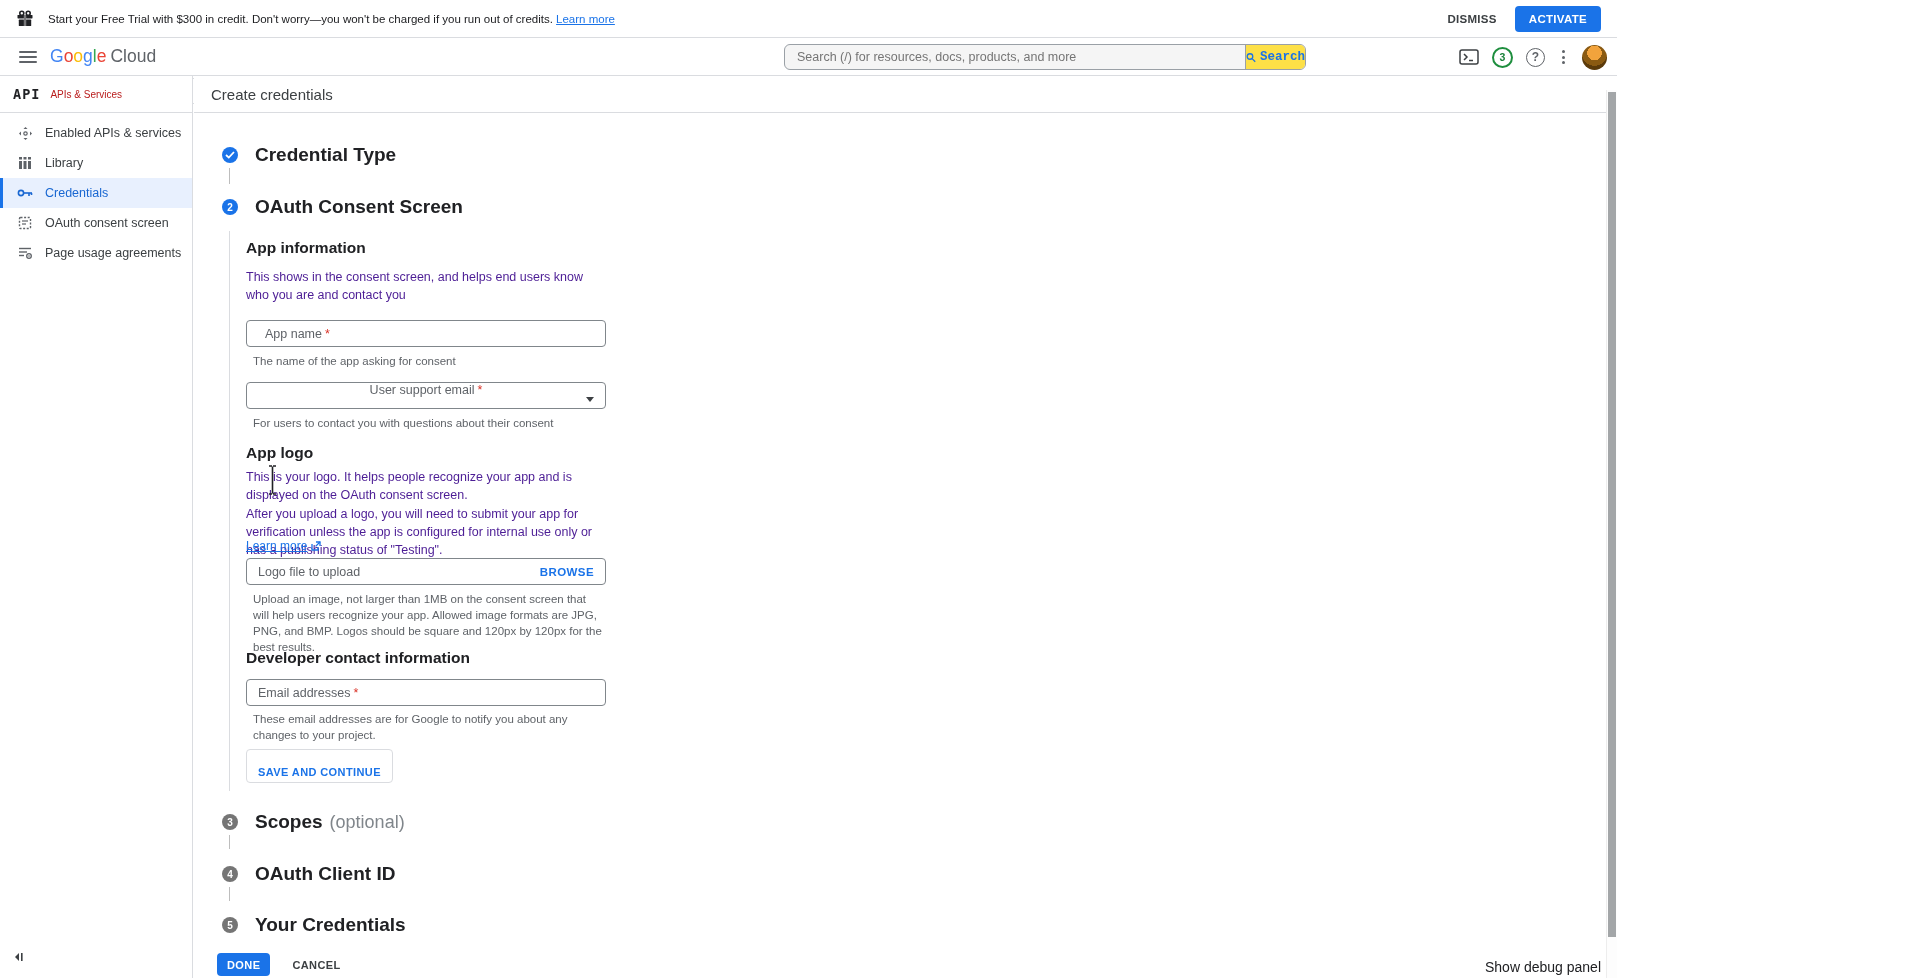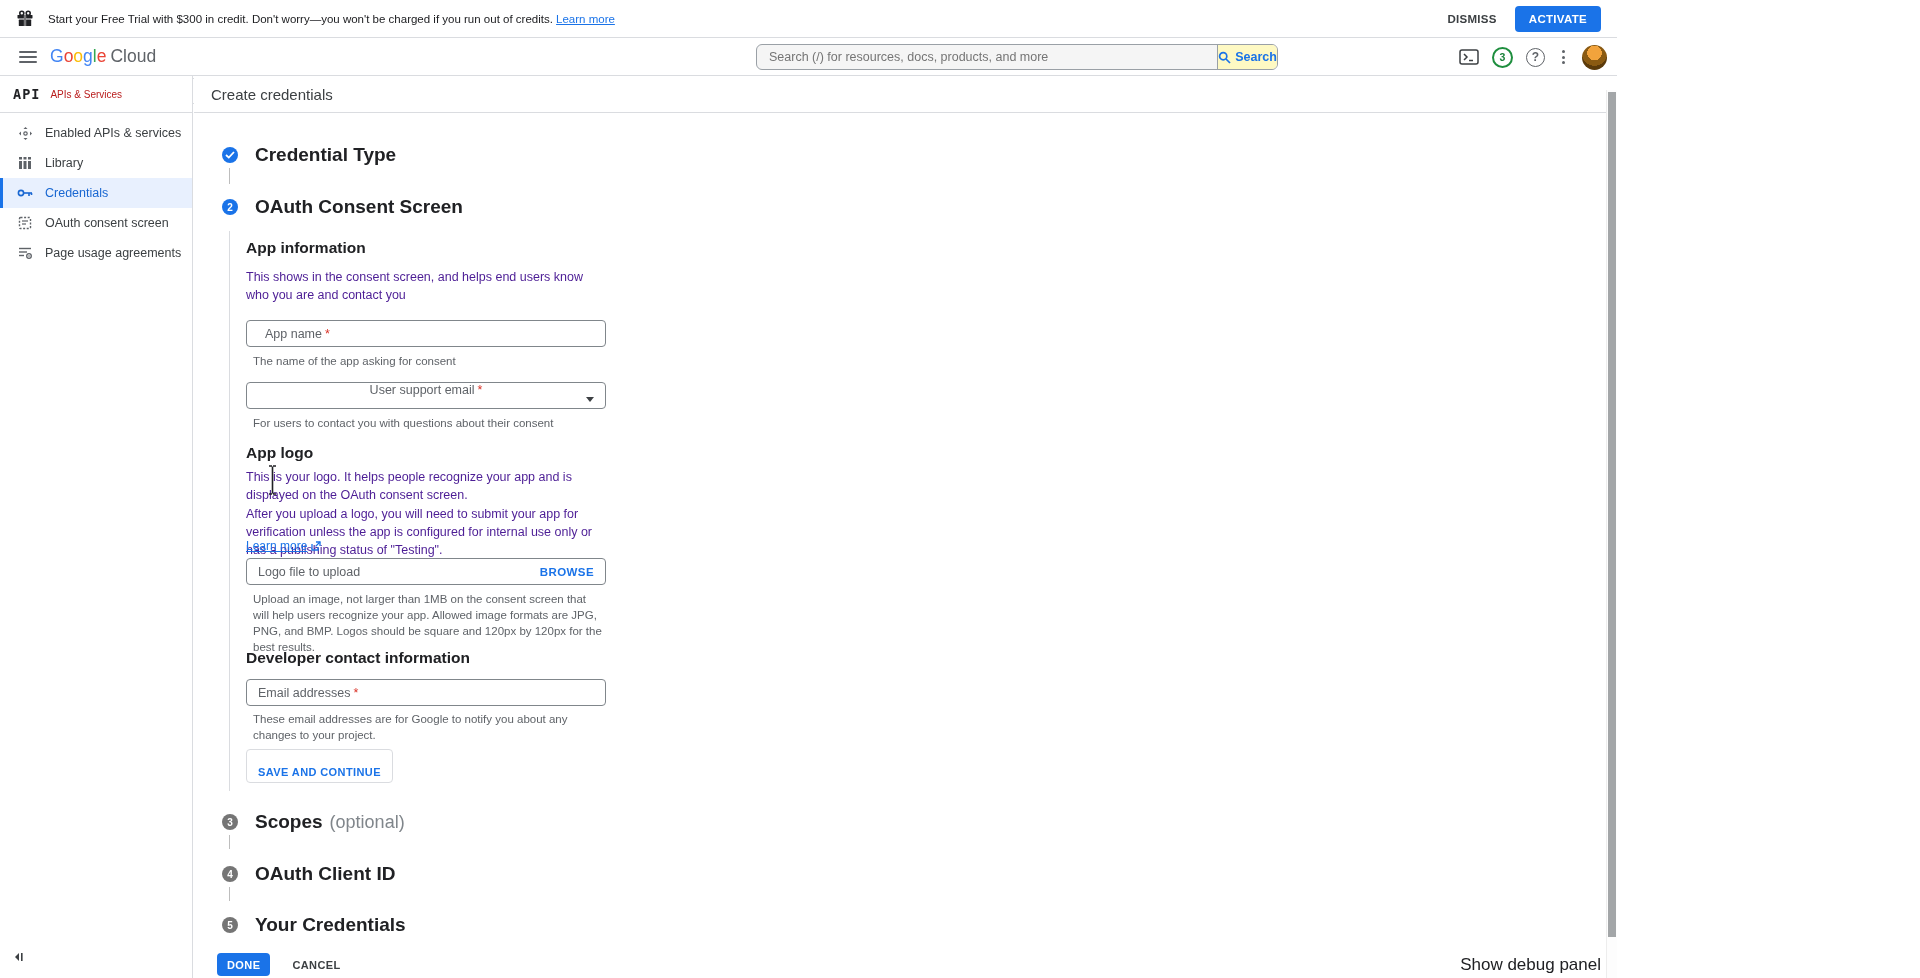--- a/index.html
+++ b/index.html
@@ -17,23 +17,23 @@
   
   .topnav { position:absolute; left:0; top:38px; width:100%; height:38px; background:#fff; border-bottom:1px solid #dadce0; display:flex; align-items:center; }
   .hamburger { width:18px; height:12px; margin-left:19px; display:flex; flex-direction:column; justify-content:space-between; cursor:pointer; }
   .hamburger span { display:block; height:2px; background:#5f6368; border-radius:1px; }
   .gc-logo { margin-left:13px; font-size:17.5px; letter-spacing:0; white-space:nowrap; cursor:pointer; }
   .gc-logo .l1:nth-child(1){color:#4285F4}.gc-logo .l1:nth-child(2){color:#EA4335}.gc-logo .l1:nth-child(3){color:#FBBC05}.gc-logo .l1:nth-child(4){color:#4285F4}.gc-logo .l1:nth-child(5){color:#34A853}.gc-logo .l1:nth-child(6){color:#EA4335}
   .gc-cloud { color:#5f6368; margin-left:4px; }
   .project-btn { position:absolute; left:163px; top:6px; height:26px; display:flex; align-items:center; gap:20px; border:1px solid #dadce0; border-radius:6px; padding:0 10px; background:#fff; cursor:pointer;margin-top:34px; }
   .project-btn .plabel { font-size:12.5px; color:#3c4043; }
   .caret-down { width:0; height:0; border-left:4px solid transparent; border-right:4px solid transparent; border-top:5px solid #5f6368; }
-  .searchbar { position:absolute; left:756px; top:6px; width:522px; height:26px; border:1px solid #9aa0a6; border-radius:6px; background:#f5f5f5; display:flex; align-items:center; overflow:hidden; }
+  .searchbar { position:absolute; left:784px; top:6px; width:522px; height:26px; border:1px solid #9aa0a6; border-radius:6px; background:#f5f5f5; display:flex; align-items:center; overflow:hidden; }
   .searchbar input { flex:1; height:100%; border:none; outline:none; background:transparent; padding:0 12px; font-size:12.5px; color:#5f6368; font-family:"Liberation Sans",sans-serif; }
-  .search-go { width:60px; height:100%; background:#fef9c3; border-left:1px solid #9aa0a6; display:flex; align-items:center; justify-content:center; gap:4px; cursor:pointer; }
+  .search-go { width:60px; height:100%; background:#fde047; border-left:1px solid #9aa0a6; display:flex; align-items:center; justify-content:center; gap:4px; cursor:pointer;font-family:Liberation Mono, monospace; }
   .search-go .sg-label { font-size:12.5px; font-weight:700; color:#1a73e8; }
   .nav-right { position:absolute; right:10px; top:0; height:38px; display:flex; align-items:center; gap:13px; }
   .icon-btn { display:flex; align-items:center; justify-content:center; cursor:pointer; }
   .count-badge { width:21px; height:21px; border:2px solid #1e8e3e; border-radius:50%; display:flex; align-items:center; justify-content:center; font-size:10.5px; font-weight:700; color:#188038; }
   .help-badge { width:19px; height:19px; border:1.6px solid #5f6368; border-radius:50%; display:flex; align-items:center; justify-content:center; font-size:12px; font-weight:700; color:#5f6368; }
   .kebab { display:flex; flex-direction:column; gap:2.5px; padding:0 4px; cursor:pointer; }
   .kebab i { width:3px; height:3px; background:#5f6368; border-radius:50%; }
   .avatar { width:25px; height:25px; border-radius:50%; background:radial-gradient(circle at 50% 32%, #f2a33c 0 34%, #8a5a12 35% 60%, #5b3a0a 61%); cursor:pointer; }
 
   
@@ -72,21 +72,21 @@
   .gfield .flabel { font-size:12.5px; color:#5f6368; }
   .req { color:#d93025; margin-left:3px; }
   .gfield .caret-down { margin-left:auto; border-top-color:#3c4043; }
   .browse { margin-left:auto; font-size:11.5px; font-weight:700; color:#1a73e8; letter-spacing:.4px; cursor:pointer; }
   .link { font-size:12px; color:#1a73e8; text-decoration:underline; cursor:pointer; display:inline-flex; align-items:center; gap:4px; }
   .save-btn { position:absolute; left:0; height:25px; border:1px solid #dadce0; background:#fff; border-radius:4px; font-size:11px; font-weight:700; color:#1a73e8; letter-spacing:.4px; padding:16px 11px; cursor:pointer; font-family:"Liberation Sans",sans-serif; }
   .footer-row { position:absolute; left:23px; display:flex; align-items:center; gap:22px; }
   .done-btn { height:23px; background:#1a73e8; color:#fff; border:none; border-radius:4px; font-size:11px; font-weight:700; letter-spacing:.4px; padding:0 10px; cursor:pointer; font-family:"Liberation Sans",sans-serif; }
   .cancel-btn { font-size:11px; font-weight:700; color:#3c4043; letter-spacing:.4px; background:none; border:none; cursor:pointer; font-family:"Liberation Sans",sans-serif; }
 
-  .debug-link { position:absolute; right:16px; bottom:3px; font-size:17px; color:#202124; cursor:pointer; }
+  .debug-link { position:absolute; right:16px; bottom:3px; font-size:14px; color:#202124; cursor:pointer; }
   .scrollbar { position:absolute; right:0; top:90px; bottom:0; width:11px; background:#fdfdfd; border-left:1px solid #ededed; }
   .scroll-thumb { position:absolute; left:1px; right:1px; top:2px; height:845px; background:#a3a6a8; cursor:pointer; }
 
   .ibeam { position:absolute; left:73px; top:352px; width:11px; height:30px; pointer-events:none; }
 </style>
 </head>
 <body>
 
 <div class="page">
 

